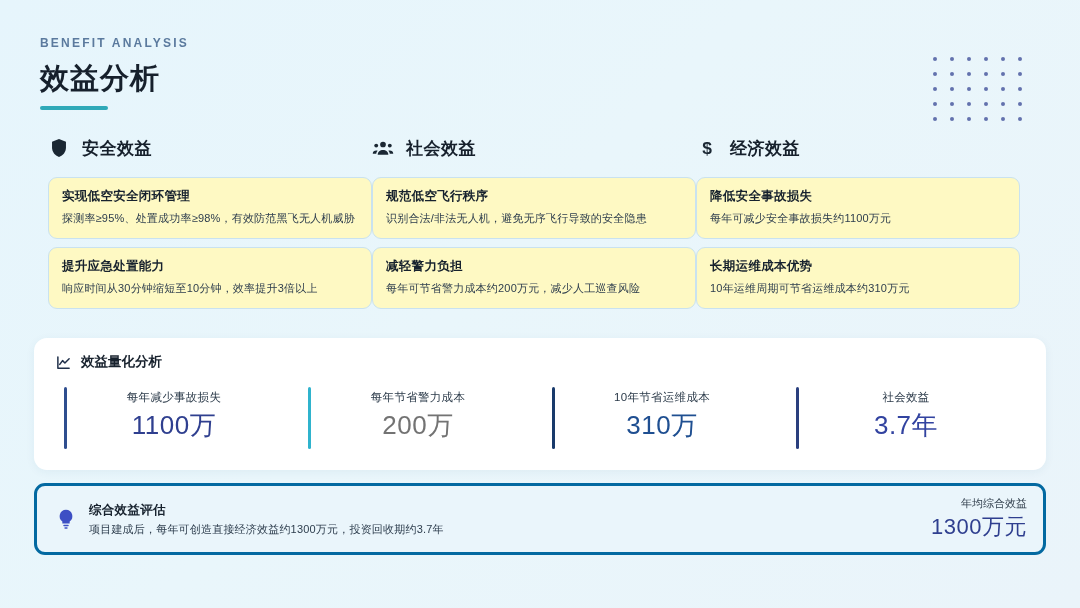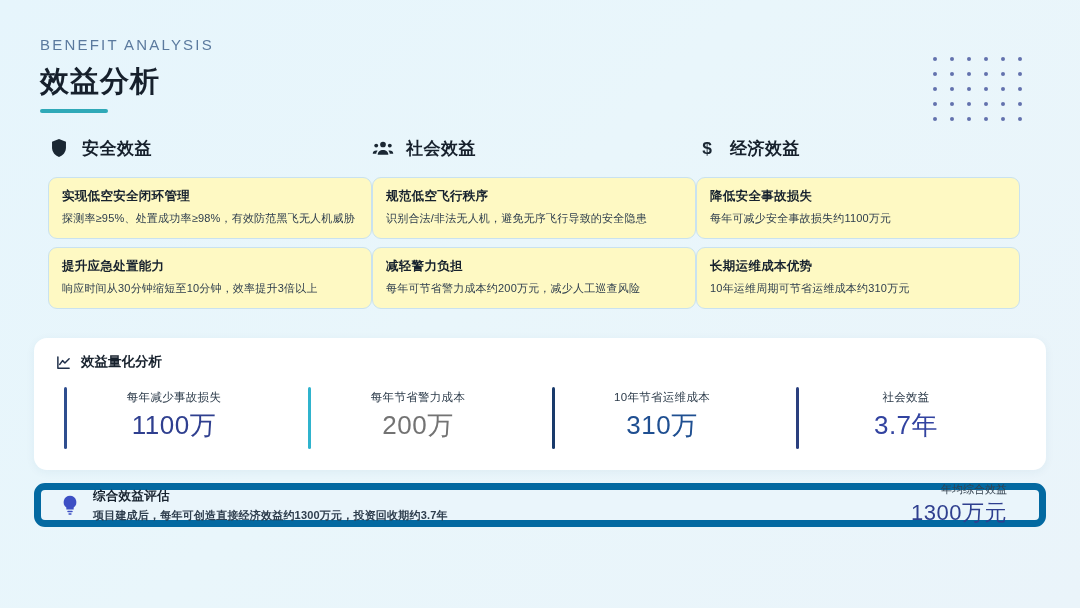--- a/index.html
+++ b/index.html
@@ -7,21 +7,21 @@
     width: 1080px; height: 608px;
     font-family: "Liberation Sans", "DejaVu Sans", sans-serif;
     background: linear-gradient(135deg, #e6f5fc 0%, #e9f6fb 45%, #eaf4fa 100%);
     overflow: hidden;
   }
   .page { position: relative; width: 1080px; height: 608px; }
 
   
   .header { position: absolute; left: 40px; top: 36px; }
   .eyebrow {
-    font-size: 15px; letter-spacing: 2.2px; font-weight: 400;
+    font-size: 12px; letter-spacing: 2.2px; font-weight: 700;
     color: #5b7a9e;
   }
   .title {
     margin-top: 9px;
     font-size: 29px; font-weight: 700; color: #16202c;
     letter-spacing: 1px;
   }
   .title-rule {
     margin-top: 7px; width: 68px; height: 4px; border-radius: 2px;
     background: #2fa9b8;
@@ -93,32 +93,32 @@
   }
   .metric-label {
     font-size: 11.5px; color: #2b3a49; letter-spacing: .3px;
   }
   .metric-value {
     margin-top: 3px; font-size: 26px; font-weight: 400; letter-spacing: .5px;
   }
 
   
   .summary {
-    position: absolute; left: 34px; top: 483px; width: 1012px; height: 44px;
-    background: #eaf5fb; border: 7px solid #0369a1; border-radius: 11px;
+    position: absolute; left: 34px; top: 483px; width: 1012px; height: 72px;
+    background: #eaf5fb; border: 3px solid #0369a1; border-radius: 11px;
     display: flex; align-items: center; justify-content: space-between;
-    padding: 0 32px 0 18px;
+    padding: 0 16px 0 18px;
   }
   .summary-left { display: flex; align-items: center; gap: 12px; }
   .bulb { width: 22px; height: 22px; color: #3d4fc4; flex: none; }
   .summary-title {
     font-size: 12.5px; font-weight: 700; color: #17222e; letter-spacing: .3px;
   }
   .summary-text {
-    margin-top: 3px; font-size: 11px; color: #2d3d4d; letter-spacing: .2px; font-weight: bold;
+    margin-top: 3px; font-size: 11px; color: #2d3d4d; letter-spacing: .2px;
   }
   .summary-right { text-align: right; }
   .summary-kicker { font-size: 11px; color: #33414f; }
   .summary-amount {
     margin-top: 1px; font-size: 22px; color: #2f3f8f; letter-spacing: .5px;
   }
 </style>
 </head>
 <body>
 

